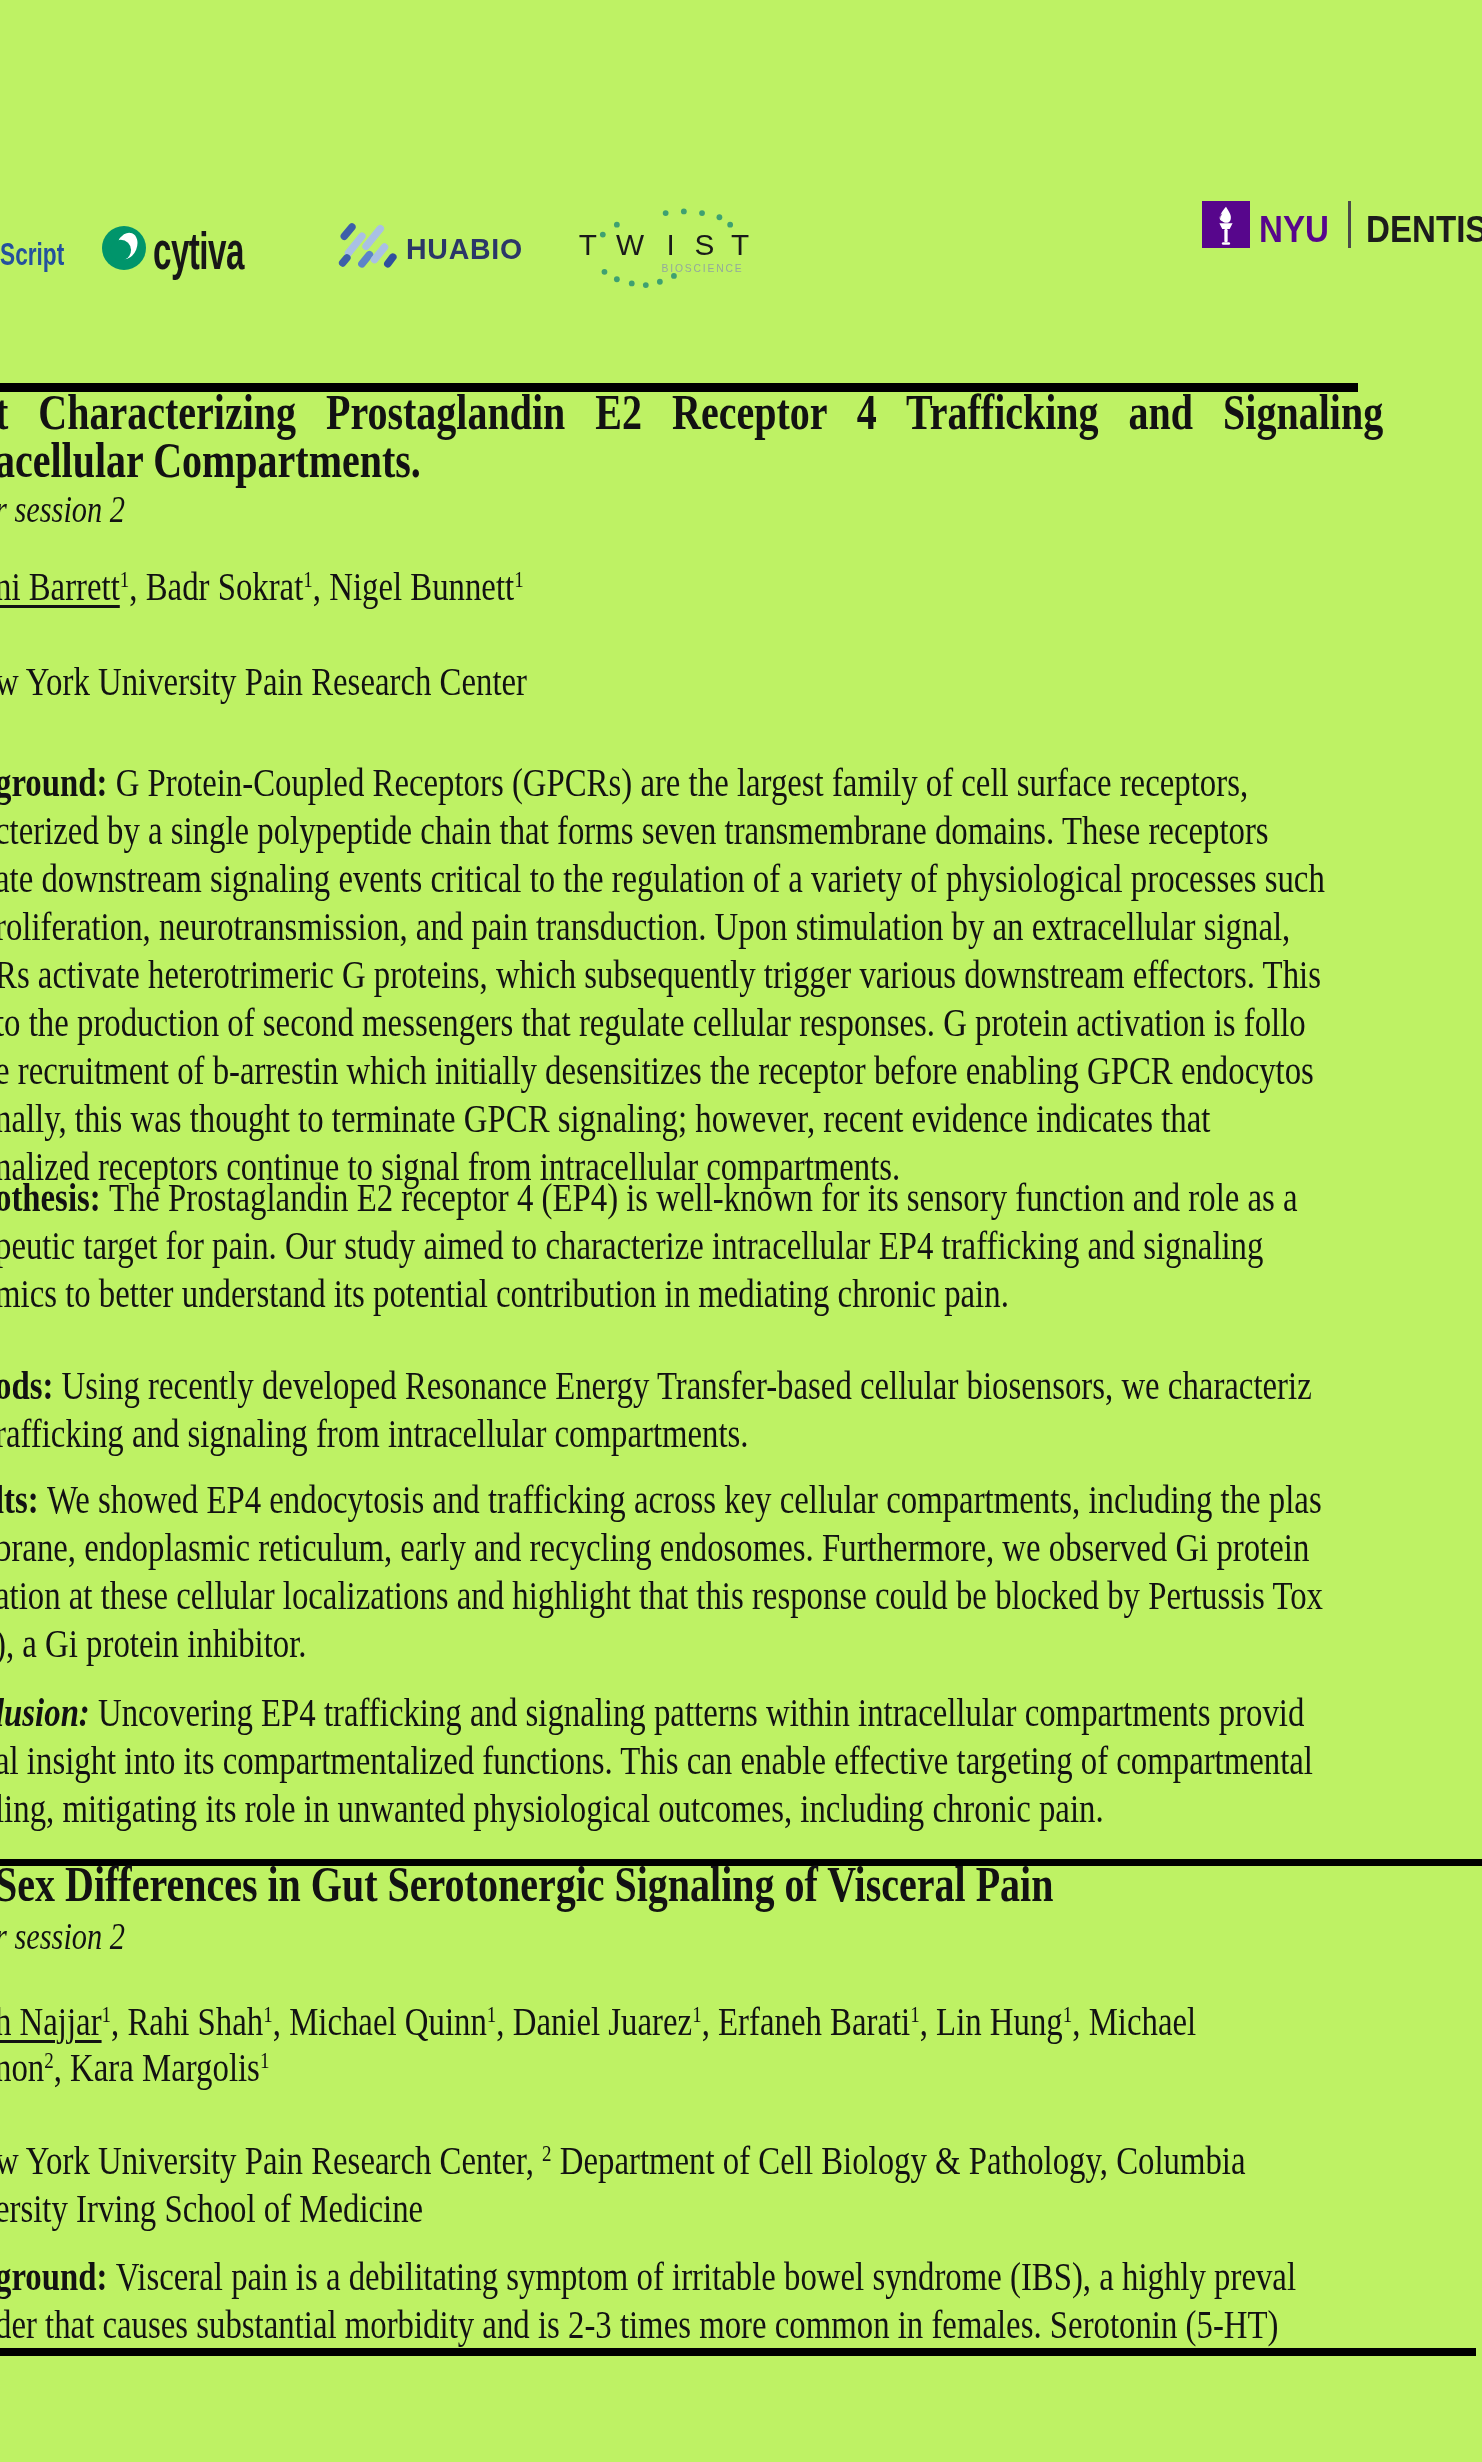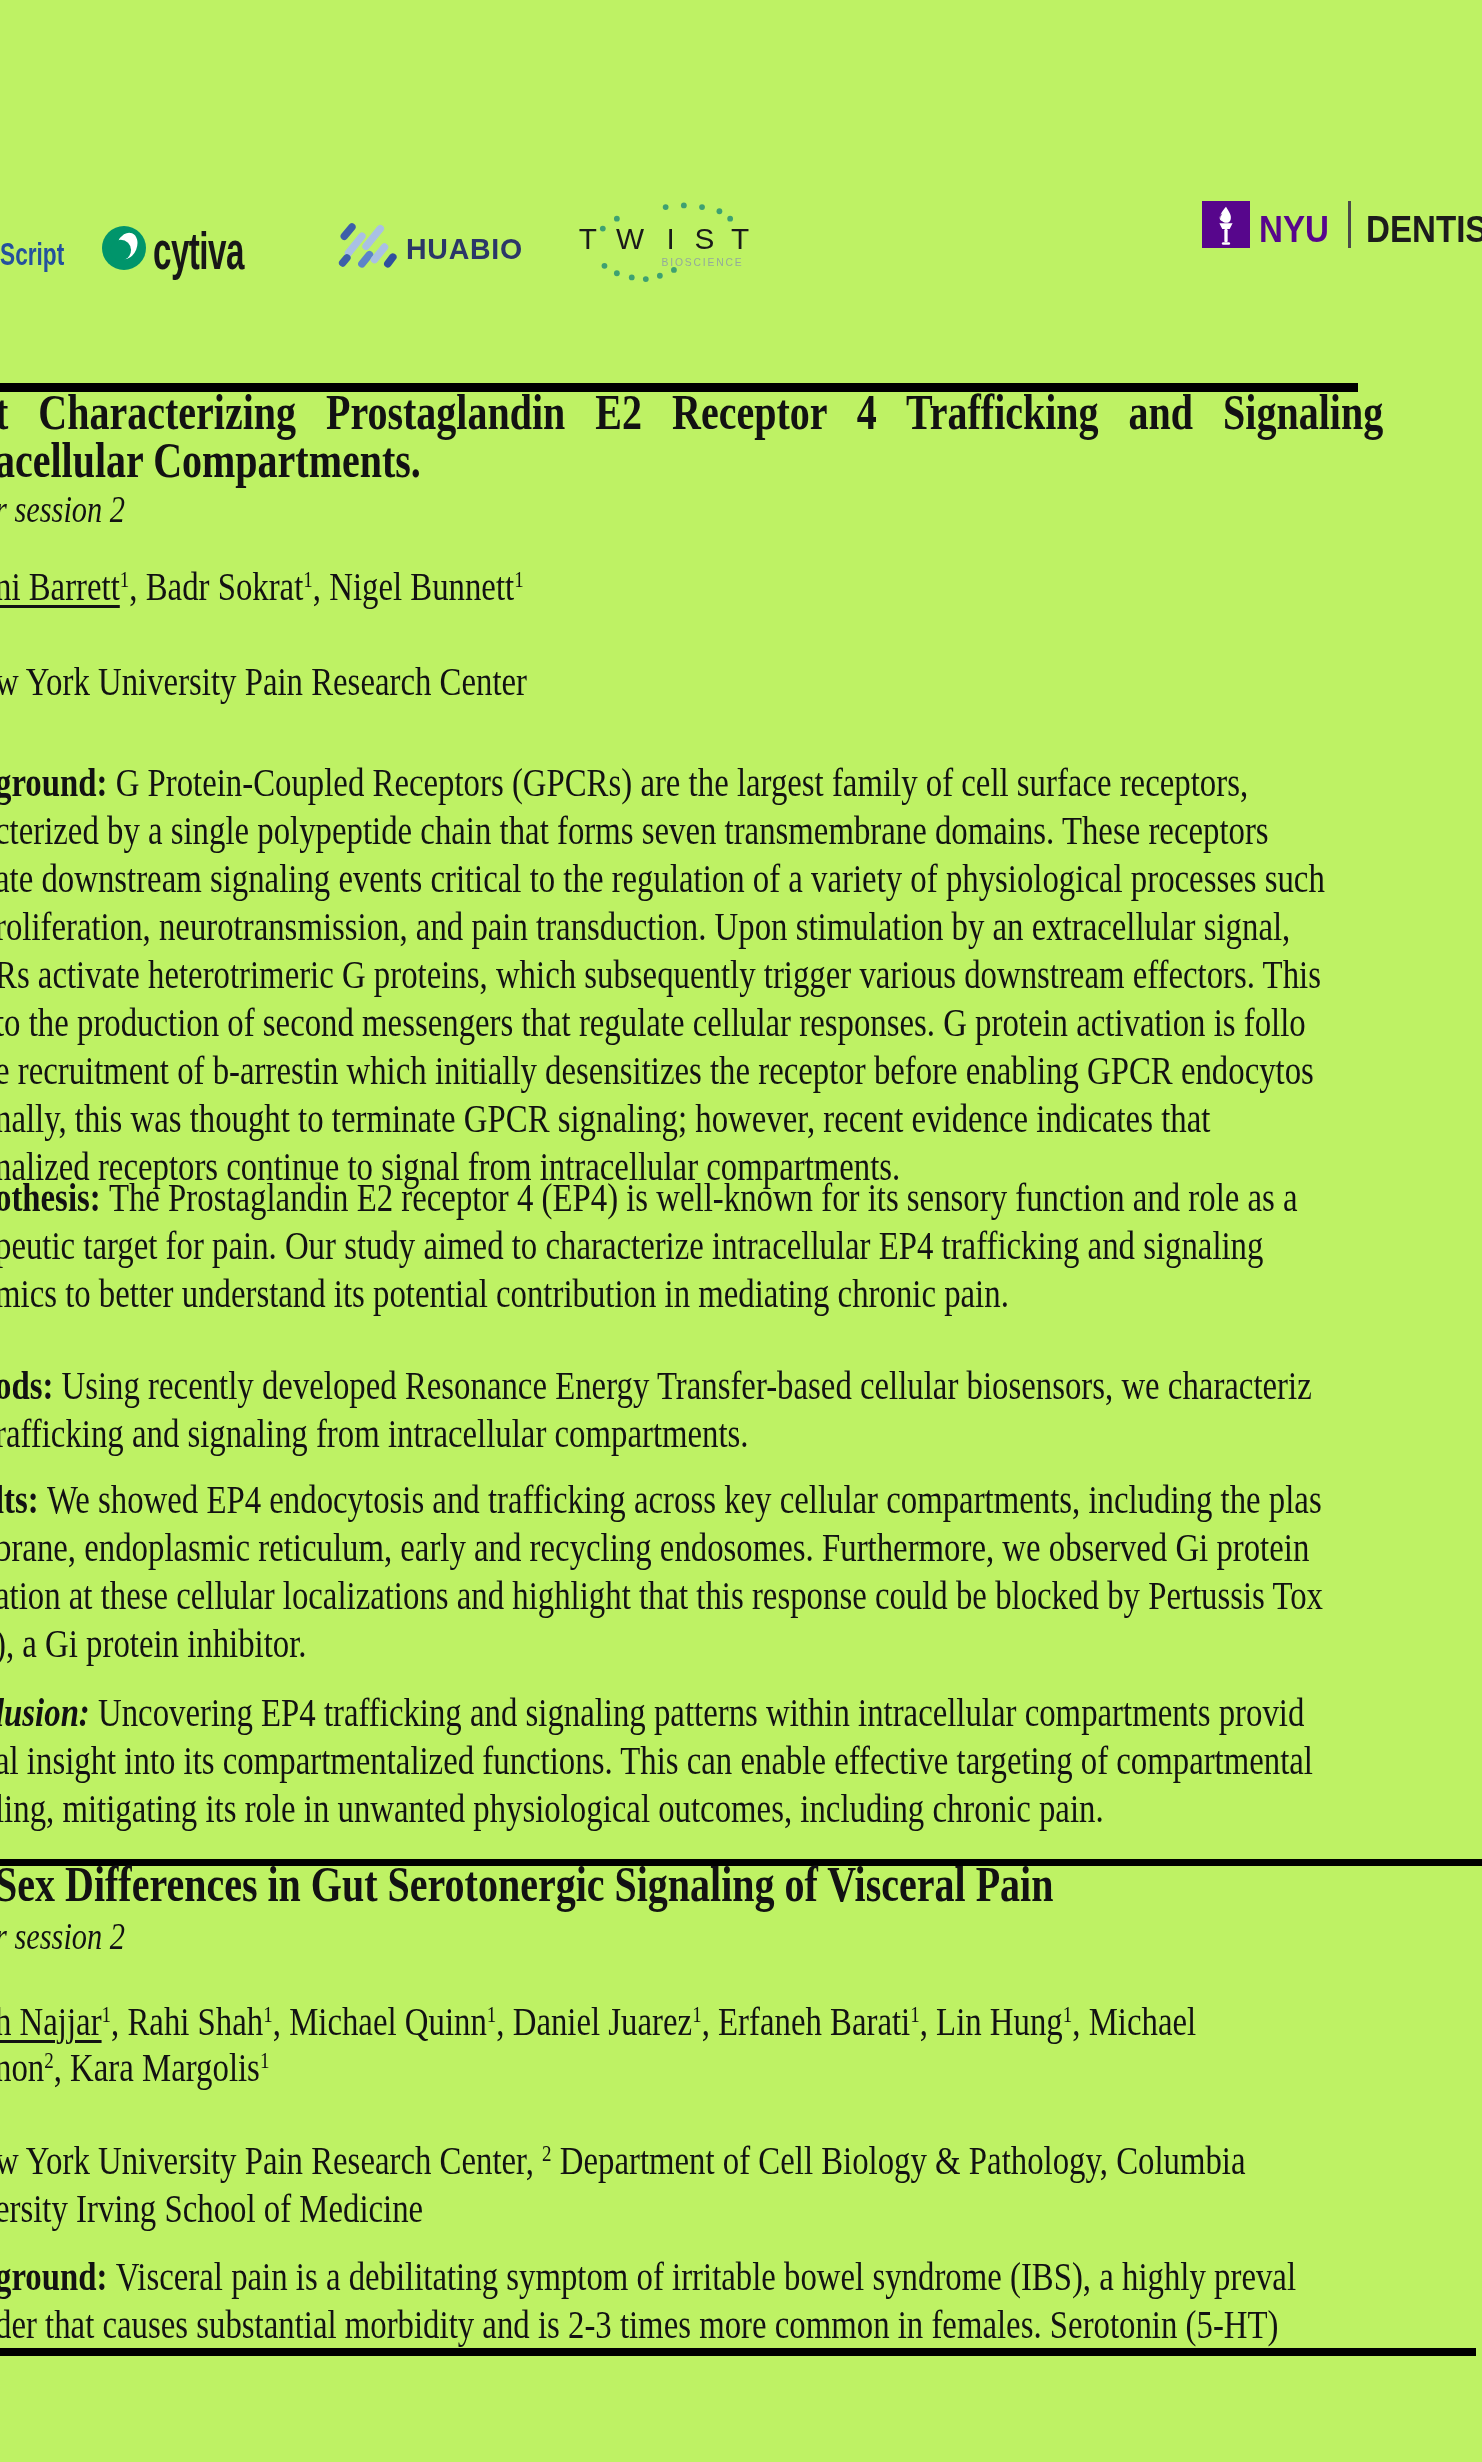--- a/index.html
+++ b/index.html
@@ -7,21 +7,21 @@
         font-family:"Liberation Serif",serif;color:#121212;}
   
   .logo-item{position:absolute;}
   .wordmark{display:inline-block;font-family:"Liberation Sans",sans-serif;font-weight:700;
             transform-origin:0 0;white-space:nowrap;}
   #genscript-text{left:0;top:236px;font-size:31.5px;color:#24519E;transform:scaleX(.72);}
   #cytiva-icon{left:102px;top:226px;}
   #cytiva-text{left:153px;top:222px;font-size:51px;color:#171717;letter-spacing:-0.8px;transform:scaleX(.65);}
   #huabio-icon{left:336px;top:222px;}
   #huabio-text{left:406px;top:232px;font-size:30px;color:#2B3768;letter-spacing:0.8px;transform:scaleX(.95);}
-  #twist-logo{left:577px;top:198px;}
+  #twist-logo{left:577px;top:204px;}
   #nyu-box{left:1202px;top:201px;width:48px;height:47px;background:#57068C;}
   #nyu-text{left:1259px;top:209px;font-size:36px;color:#57068C;transform:scaleX(.92);}
   #nyu-bar{left:1348px;top:201px;width:3.3px;height:47px;background:#4a4a4a;position:absolute;}
   #nyu-division{left:1366px;top:209px;font-size:36px;color:#1c1c1c;transform:scaleX(.92);}
   
   .rule{position:absolute;left:0;background:#000;}
   #rule1{top:383px;width:1358px;height:9px;}
   #rule2{top:1859px;width:1482px;height:6.6px;}
   #rule3{top:2348px;width:1476px;height:7.5px;}
   

